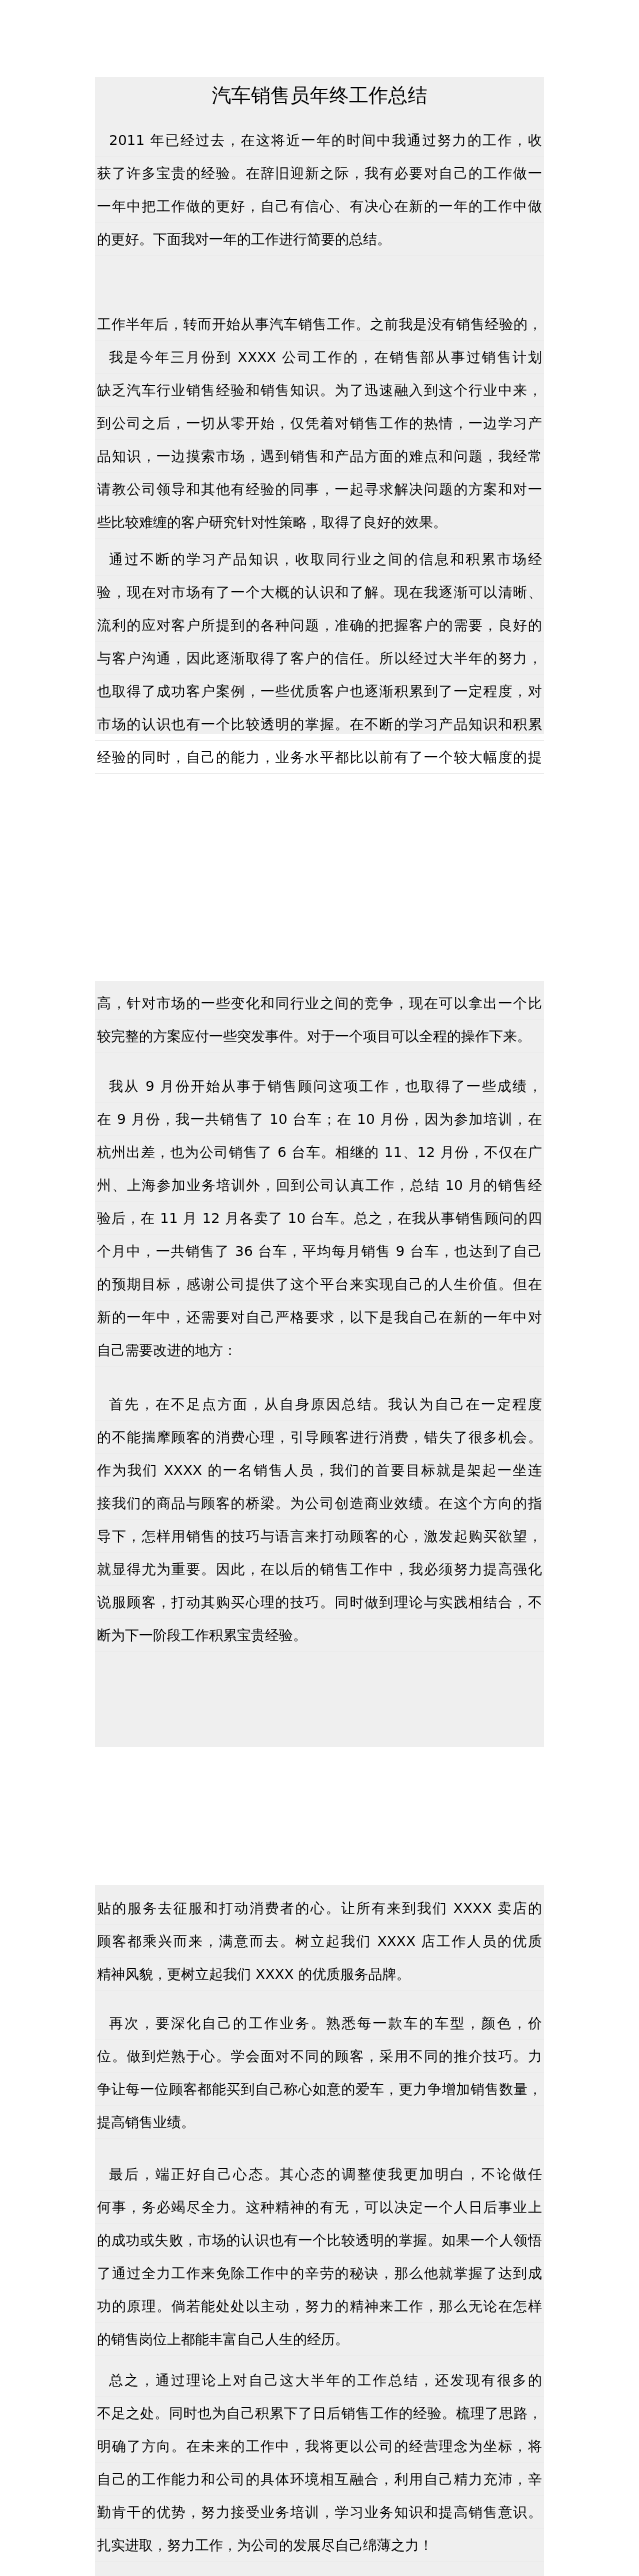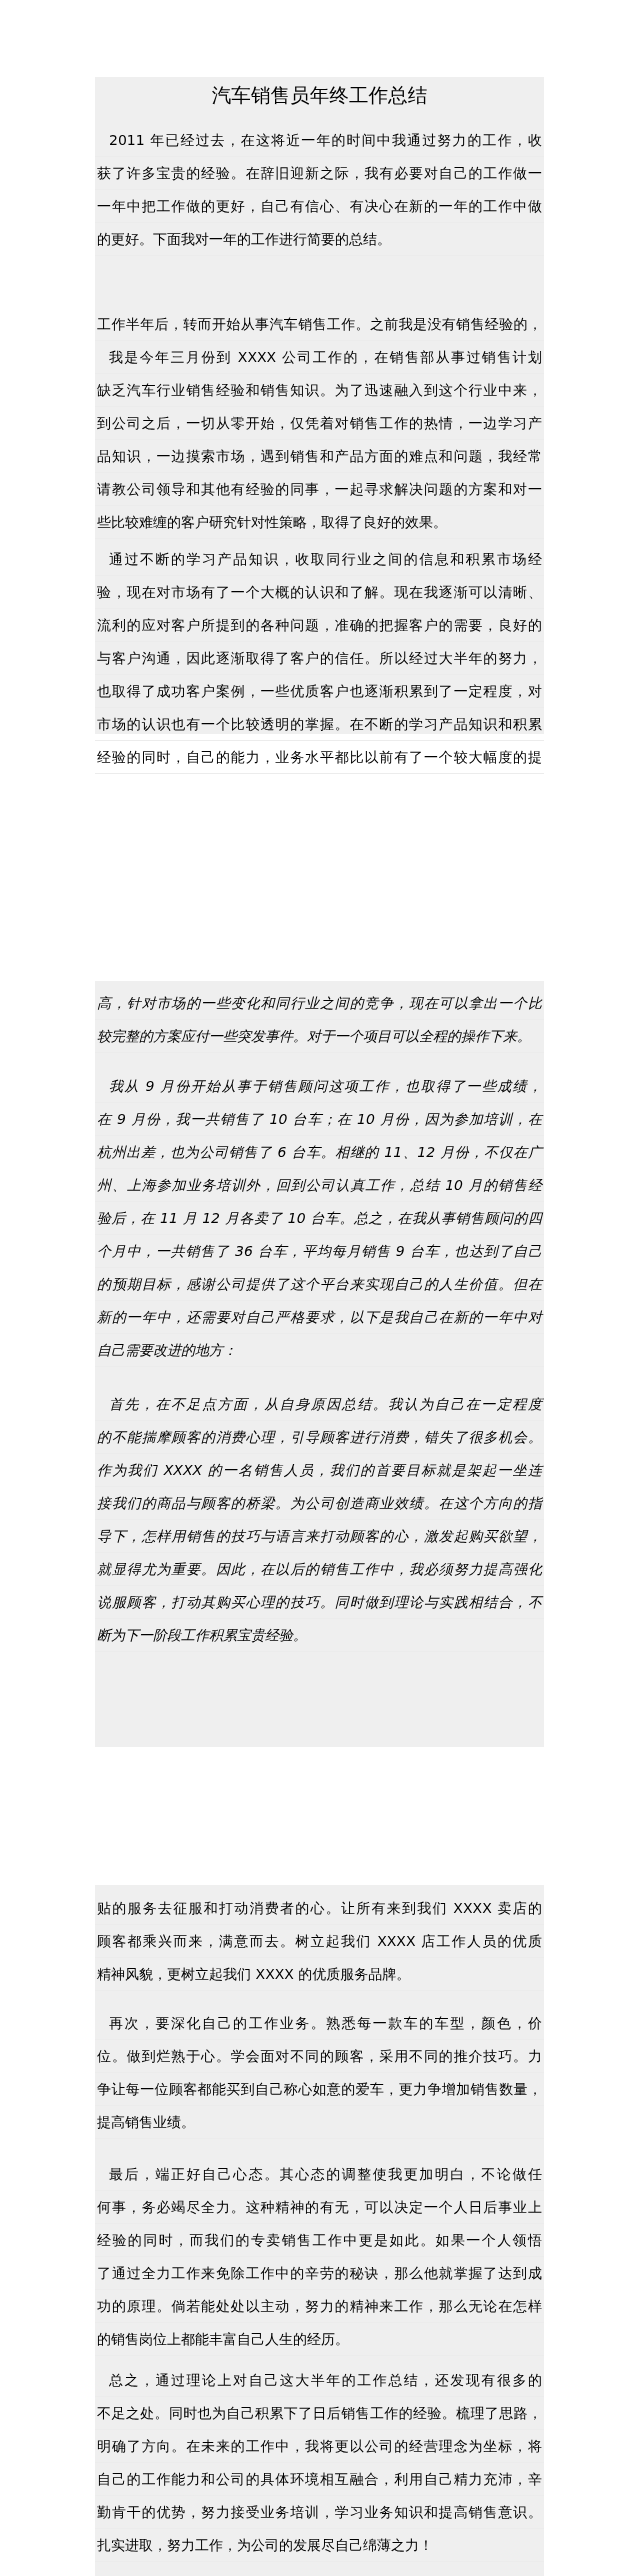--- a/index.html
+++ b/index.html
@@ -1,20 +1,20 @@
 <!DOCTYPE html>
 <html style="font-size:8.2px"><head>
 <meta charset="utf-8">
 <style>
   html, body { margin: 0; padding: 0; background: #ffffff; }
   body { width: 639px; height: 2711px; position: relative; overflow: hidden;
          font-family: "DejaVu Sans", "Liberation Sans", sans-serif; color: #000; }
   .page { position: absolute; left: 95px; width: 449px; background: #efefef; }
   .page1 { top: 77px; height: 657px; }
-  .page2 { top: 981px; height: 766px; font-style: italic; }
+  .page2 { top: 981px; height: 766px; }
   .page3 { top: 1885px; height: 745px; }
   .title { position: absolute; left: 0; right: 0; top: 3.1px; height: 31px; line-height: 31px;
            text-align: center; font-family: "DejaVu Serif", "Liberation Serif", serif;
            font-size: 19.6px; letter-spacing: 0px; }
   .para { position: absolute; left: 0; right: 0; }
   .line { display: block; height: 33px; line-height: 33px; font-size: 14px; white-space: nowrap;
           overflow: hidden; text-align: justify; text-align-last: justify; padding: 0 2.1px; box-sizing: border-box;
           border-bottom: 0.5px solid #ececec; }
   .line.first { padding-left: 14px; }
   .line.last { text-align-last: left; }
@@ -94,21 +94,21 @@
   <div class="para" style="top:122px">
     <span class="line first">再次，要深化自己的工作业务。熟悉每一款车的车型，颜色，价</span>
     <span class="line">位。做到烂熟于心。学会面对不同的顾客，采用不同的推介技巧。力</span>
     <span class="line">争让每一位顾客都能买到自己称心如意的爱车，更力争增加销售数量，</span>
     <span class="line last">提高销售业绩。</span>
   </div>
 
   <div class="para" style="top:273px">
     <span class="line first">最后，端正好自己心态。其心态的调整使我更加明白，不论做任</span>
     <span class="line">何事，务必竭尽全力。这种精神的有无，可以决定一个人日后事业上</span>
-    <span class="line">经验的同时，而我们的专卖销售工作中更是如此。如果一个人领悟</span>
+    <span class="line">的成功或失败，市场的认识也有一个比较透明的掌握。如果一个人领悟</span>
     <span class="line">了通过全力工作来免除工作中的辛劳的秘诀，那么他就掌握了达到成</span>
     <span class="line">功的原理。倘若能处处以主动，努力的精神来工作，那么无论在怎样</span>
     <span class="line last">的销售岗位上都能丰富自己人生的经历。</span>
   </div>
 
   <div class="para" style="top:479px">
     <span class="line first">总之，通过理论上对自己这大半年的工作总结，还发现有很多的</span>
     <span class="line">不足之处。同时也为自己积累下了日后销售工作的经验。梳理了思路，</span>
     <span class="line">明确了方向。在未来的工作中，我将更以公司的经营理念为坐标，将</span>
     <span class="line">自己的工作能力和公司的具体环境相互融合，利用自己精力充沛，辛</span>

